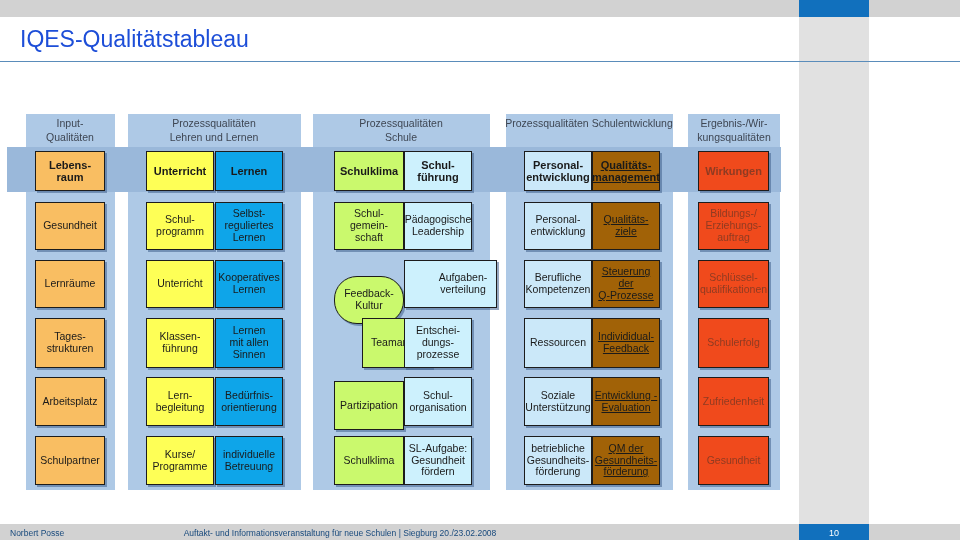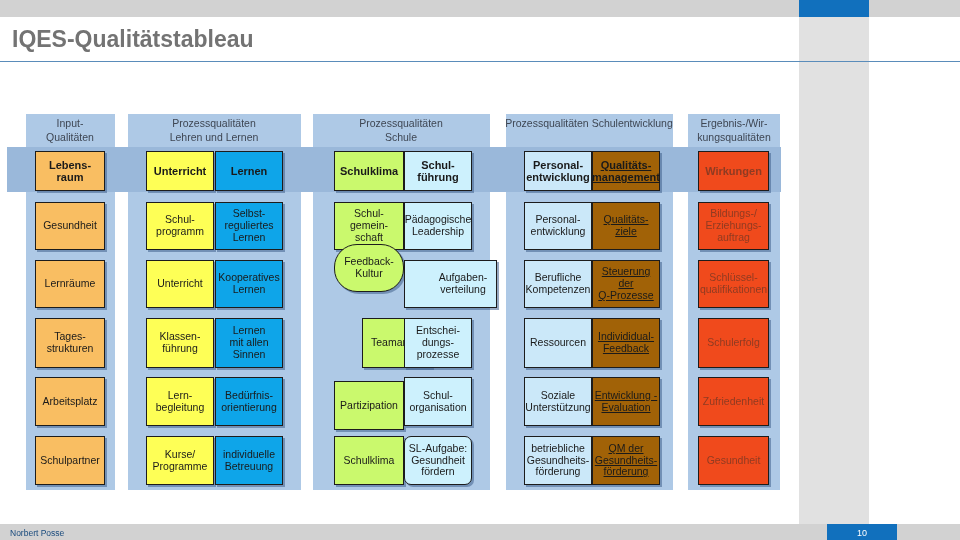--- a/index.html
+++ b/index.html
@@ -3,21 +3,21 @@
 <meta charset="utf-8">
 <style>
   html,body{margin:0;padding:0;background:#ffffff;}
   .slide{position:relative;width:960px;height:540px;background:#ffffff;overflow:hidden;
          font-family:"Liberation Sans", sans-serif;}
 
   
   .topbar{position:absolute;left:0;top:0;width:960px;height:17px;background:#d2d2d2;}
   .topbar-accent{position:absolute;left:799px;top:0;width:70px;height:17px;background:#1170bd;}
   .right-stripe{position:absolute;left:799px;top:17px;width:70px;height:507px;background:#e1e1e1;}
-  .page-title{position:absolute;left:12px;top:26px;font-size:23px;font-weight:700;color:#737373;}
+  .page-title{position:absolute;left:20px;top:26px;font-size:23px;font-weight:400;color:#1d4ed8;}
   .title-rule{position:absolute;left:0;top:61px;width:960px;height:1px;background:#5a8cba;}
 
   
   .panel{position:absolute;top:114px;height:376px;background:#aec9e6;z-index:1;}
   .panel-1{left:26px;width:89px;}
   .panel-2{left:128px;width:173px;}
   .panel-3{left:313px;width:177px;}
   .panel-4{left:506px;width:167px;}
   .panel-5{left:688px;width:92px;}
 
@@ -39,21 +39,21 @@
   .c-palecyan{background:#cdf1fd;}
   .c-blue-l{background:#cbe8f9;}
   .c-blue-d{background:#a16207;text-decoration:underline;}
   .c-red{background:#f04a1c;color:#8f3b22;}
 
   
   .footbar{position:absolute;left:0;top:524px;width:960px;height:16px;background:#d2d2d2;}
   .foot-author{position:absolute;left:10px;top:528px;font-size:8.5px;color:#17497c;}
   .foot-event{position:absolute;left:0;top:528px;width:680px;text-align:center;font-size:8.5px;color:#17497c;}
   .foot-page{position:absolute;left:799px;top:524px;width:70px;height:17px;background:#1170bd;
-             color:#ffffff;font-size:9px;display:flex;align-items:center;justify-content:center;margin-left:28px;}
+             color:#ffffff;font-size:9px;display:flex;align-items:center;justify-content:center;}
 </style>
 </head>
 <body>
 
 <div class="slide">
 
   <div class="topbar"></div>
   <div class="topbar-accent"></div>
   <div class="right-stripe"></div>
 
@@ -155,21 +155,21 @@
       </div>
       <div class="qbox c-green" style="left: 334px; width: 68px; top: 202px; height: 46px;">
         <span>Schul-
 gemein-
 schaft</span>
       </div>
       <div class="qbox c-palecyan" style="left: 404px; width: 66px; top: 202px; height: 46px;">
         <span>Pädagogische
 Leadership</span>
       </div>
-      <div class="qbox c-green" style="left: 334px; width: 68px; top: 244px; height: 46px; border-radius: 23px;">
+      <div class="qbox c-green" style="left: 334px; width: 68px; top: 276px; height: 46px; border-radius: 23px;">
         <span>Feedback-
 Kultur</span>
       </div>
       <div class="qbox c-palecyan" style="left: 404px; width: 66px; top: 260px; height: 46px; padding-left: 25px;">
         <span>Aufgaben-
 verteilung</span>
       </div>
       <div class="qbox c-green" style="left: 334px; width: 68px; top: 318px; height: 48px; margin-left: 28px;">
         <span>Teamarbeit</span>
       </div>
@@ -181,21 +181,21 @@
       <div class="qbox c-green" style="left: 334px; width: 68px; top: 381px; height: 47px;">
         <span>Partizipation</span>
       </div>
       <div class="qbox c-palecyan" style="left: 404px; width: 66px; top: 377px; height: 47px;">
         <span>Schul-
 organisation</span>
       </div>
       <div class="qbox c-green" style="left: 334px; width: 68px; top: 436px; height: 47px;">
         <span>Schulklima</span>
       </div>
-      <div class="qbox c-palecyan" style="left: 404px; width: 66px; top: 436px; height: 47px; border-radius: 7px;">
+      <div class="qbox c-palecyan" style="left: 404px; width: 66px; top: 436px; height: 47px;">
         <span>SL-Aufgabe:
 Gesundheit
 fördern</span>
       </div>
       <div class="qbox c-blue-l bold" style="left: 524px; width: 66px; top: 151px; height: 38px;">
         <span>Personal-
 entwicklung</span>
       </div>
       <div class="qbox c-blue-d bold" style="left: 592px; width: 66px; top: 151px; height: 38px;">
         <span>Qualitäts-
@@ -261,15 +261,16 @@
       <div class="qbox c-red" style="left: 698px; width: 69px; top: 377px; height: 47px;">
         <span>Zufriedenheit</span>
       </div>
       <div class="qbox c-red" style="left: 698px; width: 69px; top: 436px; height: 47px;">
         <span>Gesundheit</span>
       </div>
     </div>
 
   <div class="footbar"></div>
   <div class="foot-author">Norbert Posse</div>
+  <div class="foot-event">Auftakt- und Informationsveranstaltung für neue Schulen | Siegburg 20./23.02.2008</div>
   <div class="foot-page">10</div>
 
 </div>
 
 </body></html>

